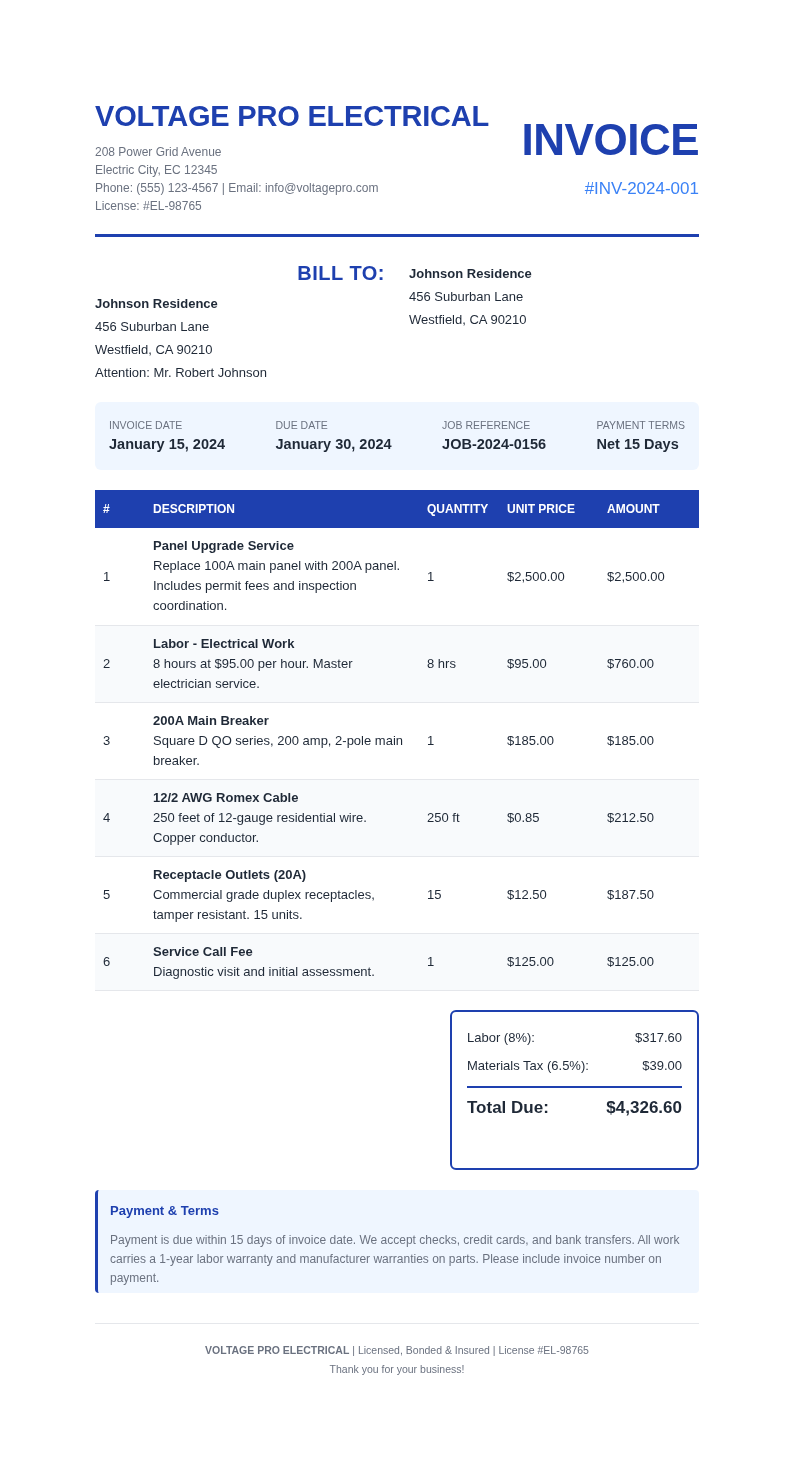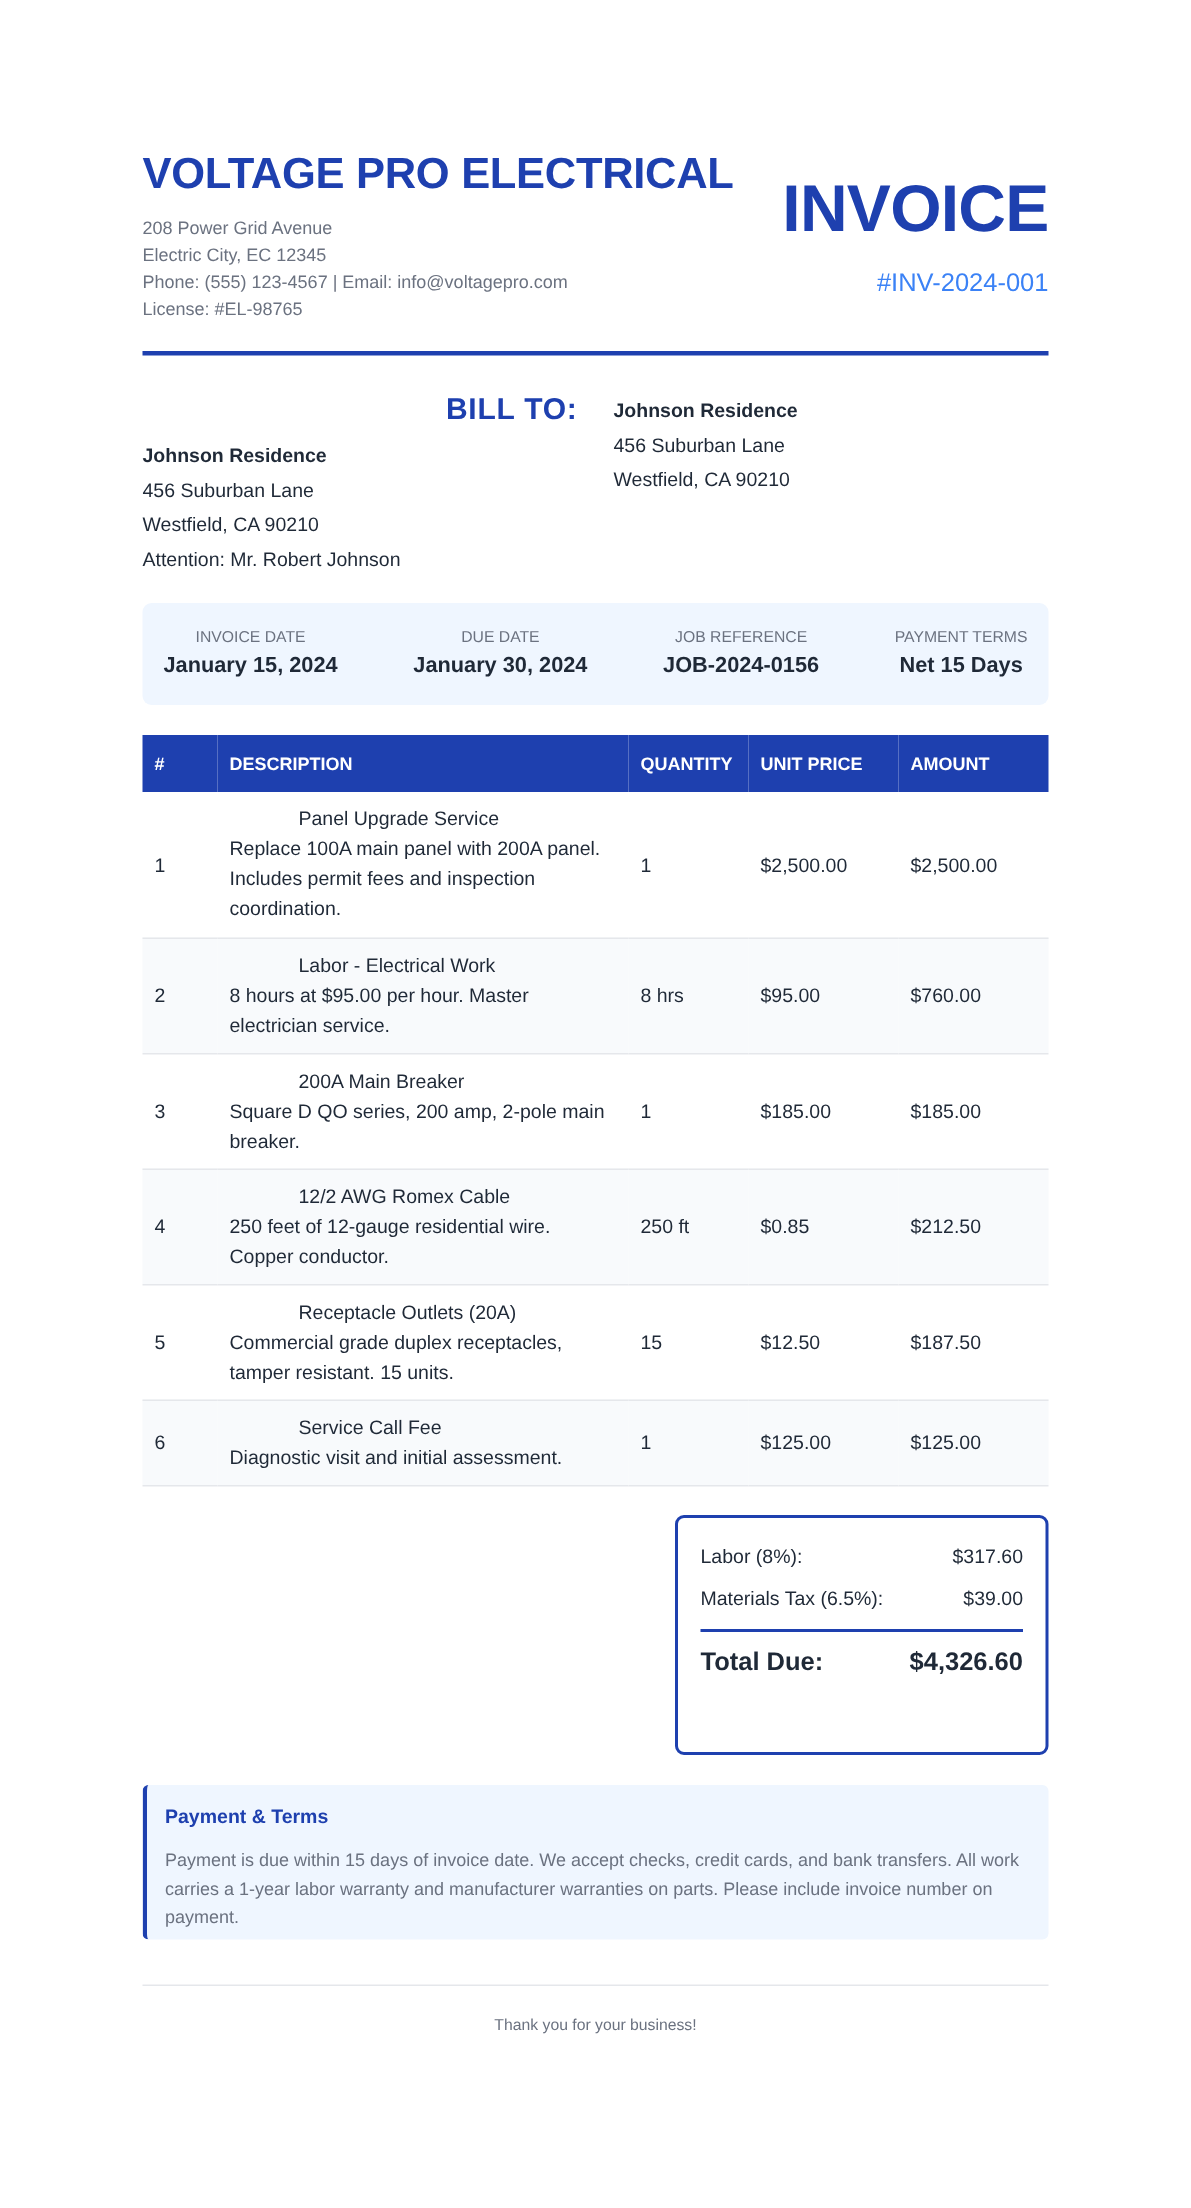--- a/index.html
+++ b/index.html
@@ -14,31 +14,31 @@
     .invoice-number { position: absolute; right: 0; top: 79px; font-size: 17px; color: #3b82f6; }
 
     .addr { position: absolute; top: 262px; width: 290px; }
     .addr.bill { left: 0; }
     .addr.ship { left: 314px; }
     .addr-title { font-size: 20px; font-weight: bold; color: #1e40af; letter-spacing: 0.5px; margin-bottom: 12px; height: 18px; text-align: right; }
     .addr-line { font-size: 13px; line-height: 23px; color: #1f2937; }
     .addr-line.bold { font-weight: bold; }
 
     .meta { position: absolute; left: 0; top: 402px; width: 604px; height: 68px; background: #eff6ff; border-radius: 6px; display: flex; justify-content: space-between; padding: 0 14px; }
-    .meta-item { text-align: center; padding-top: 17px; }
+    .meta-item { padding-top: 17px; }
     .meta-label { font-size: 10.5px; color: #6b7280; text-transform: uppercase; margin-bottom: 5px; }
     .meta-value { font-size: 14.5px; font-weight: bold; color: #1f2937; }
 
     table { position: absolute; left: 0; top: 490px; width: 604px; border-collapse: collapse; }
     thead tr { background: #1e40af; height: 38px; }
     th { color: #ffffff; font-size: 12px; font-weight: bold; text-align: left; padding: 0 8px; text-transform: uppercase; }
     th.right, td.right { }
     td { font-size: 13px; padding: 0 8px; vertical-align: middle; border-bottom: 1px solid #e5e7eb; color: #1f2937; }
     tbody tr:nth-child(even) { background: #f8fafc; }
-    .item-name { font-weight: normal; line-height: 20px; margin-left: 46px; }
+    .item-name { font-weight: bold; line-height: 20px; }
     .item-desc { line-height: 20px; }
     td.desc { padding-top: 8px; padding-bottom: 8px; }
 
     .totals { position: absolute; left: 355px; top: 1010px; width: 249px; height: 160px; border: 2px solid #1e40af; border-radius: 6px; padding: 14px 15px 0 15px; }
     .tot-row { display: flex; justify-content: space-between; font-size: 13px; height: 28px; line-height: 24px; }
     .tot-divider { border-top: 2px solid #1e40af; margin-top: 4px; }
     .tot-final { display: flex; justify-content: space-between; font-size: 17px; font-weight: bold; margin-top: 10px; }
 
     .terms { position: absolute; left: 0; top: 1190px; width: 604px; height: 103px; background: #eff6ff; border-left: 3px solid #1e40af; border-radius: 4px; padding: 13px 12px 0 12px; }
     .terms-title { font-size: 13px; font-weight: bold; color: #1e40af; margin-bottom: 13px; }
@@ -193,16 +193,17 @@
       <span>$4,326.60</span>
     </div>
   </div>
 
   <div class="terms">
     <div class="terms-title">Payment &amp; Terms</div>
     <div class="terms-text">Payment is due within 15 days of invoice date. We accept checks, credit cards, and bank transfers. All work carries a 1-year labor warranty and manufacturer warranties on parts. Please include invoice number on payment.</div>
   </div>
 
   <div class="footer">
+    <div><b>VOLTAGE PRO ELECTRICAL</b><span> | Licensed, Bonded &amp; Insured | License #EL-98765</span></div>
     <div>Thank you for your business!</div>
   </div>
 
 </div>
 
 </body></html>

